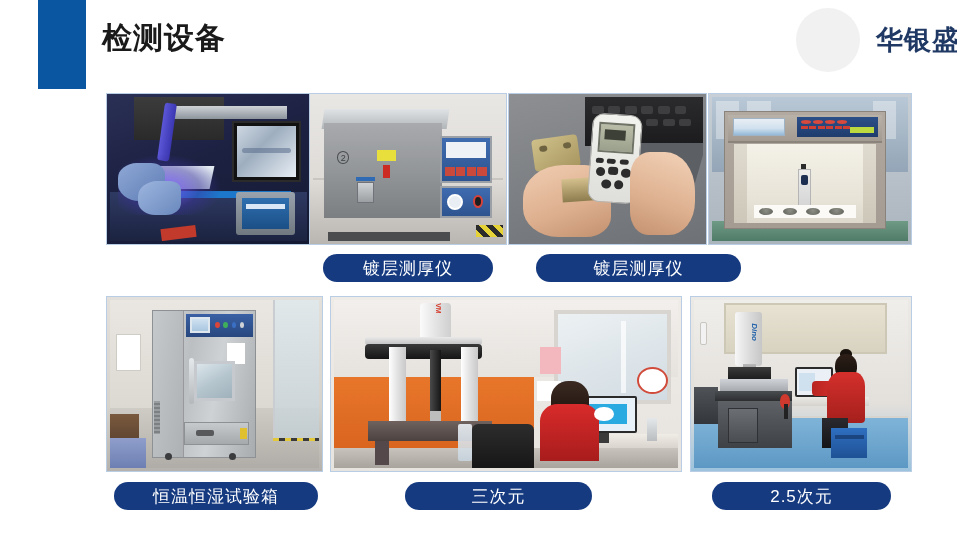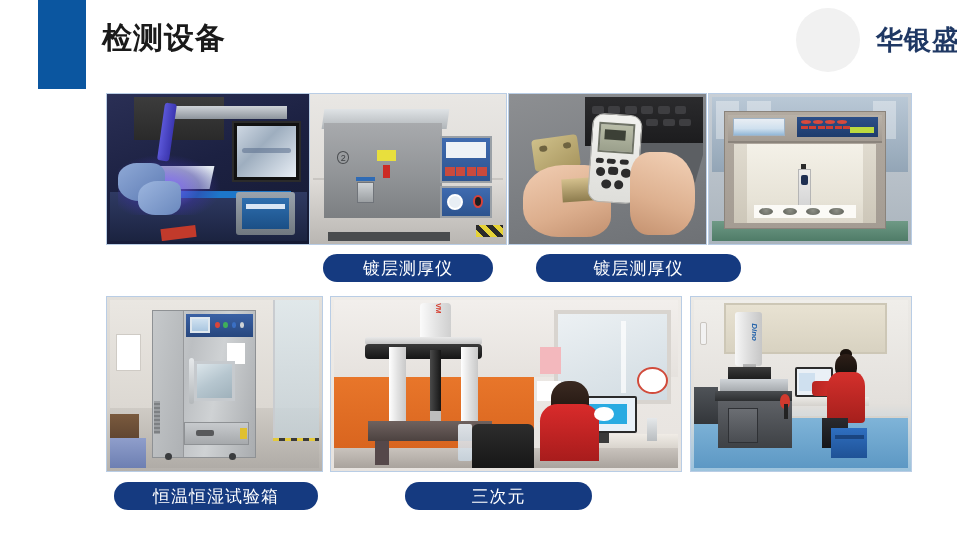--- a/index.html
+++ b/index.html
@@ -614,14 +614,15 @@
       <div class="p-bun"></div>
       <div class="p-head"></div>
       <div class="p-body"></div>
       <div class="p-leg"></div>
       <div class="stool"></div>
     </div>
   </div>
 
   <div class="pill" style="left:96px; top:482px; width:204px;">恒温恒湿试验箱</div>
   <div class="pill" style="left:387px; top:482px; width:187px;">三次元</div>
+  <div class="pill" style="left:694px; top:482px; width:179px;">2.5次元</div>
 
 </div>
 
 </body></html>

